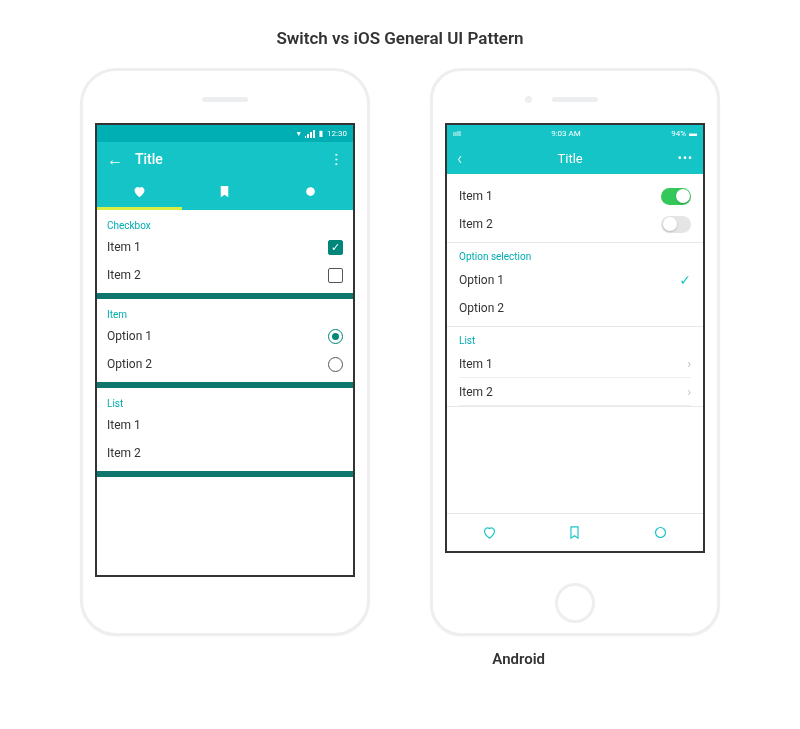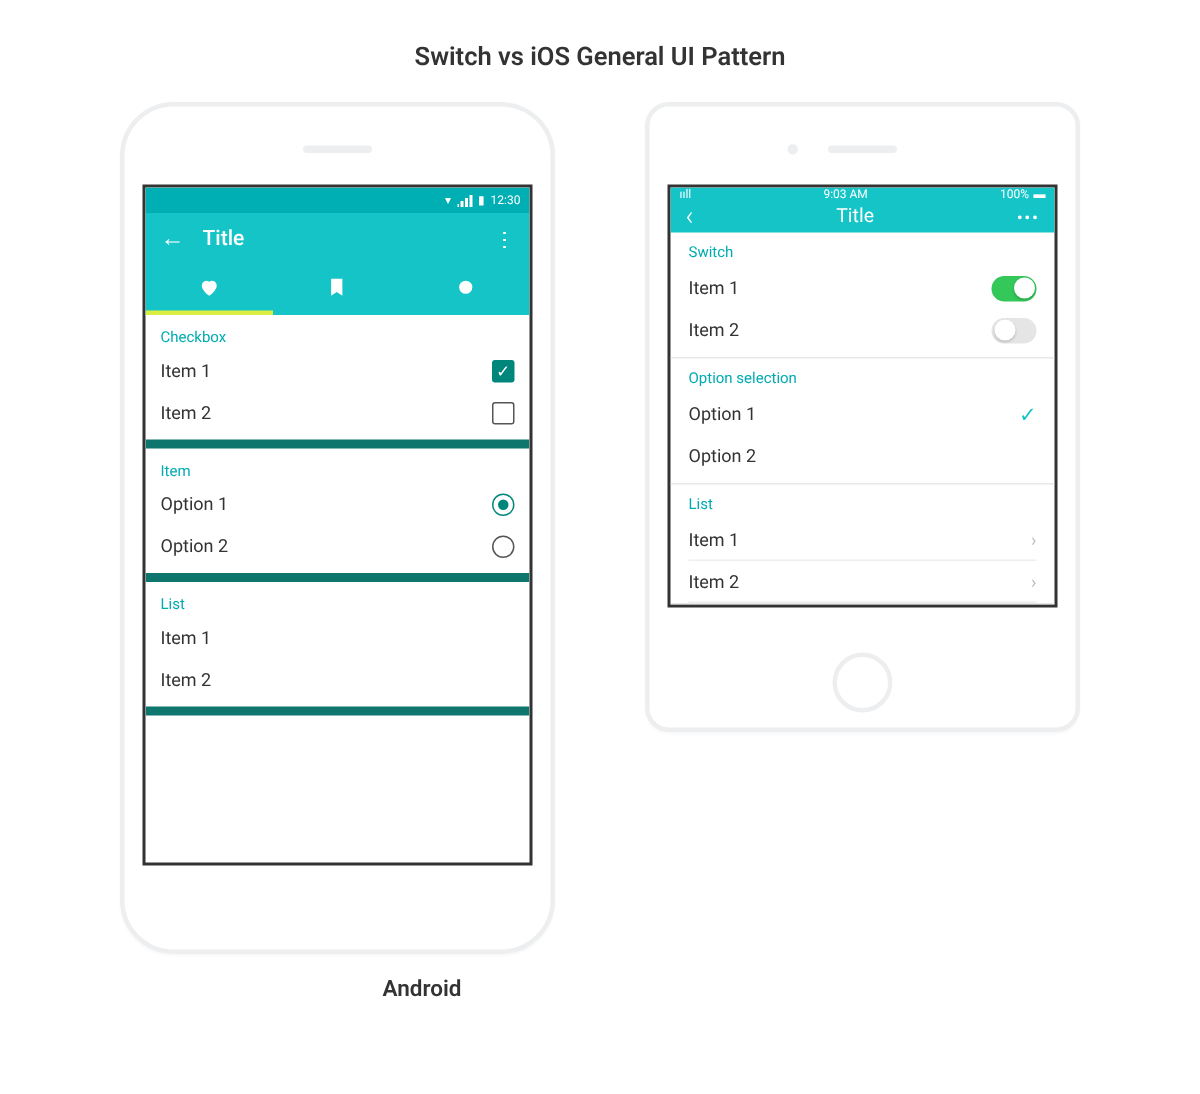--- a/index.html
+++ b/index.html
@@ -1,21 +1,21 @@
 <!DOCTYPE html>
 <html><head>
 <meta charset="utf-8">
 <style>
 * { box-sizing: border-box; margin: 0; padding: 0; }
 body { font-family: -apple-system, "Segoe UI", Roboto, Arial, sans-serif; background: #fff; width: 800px; height: 729px; position: relative; color: #333; }
 .title-main { text-align: center; font-size: 17px; font-weight: 600; color: #333; padding-top: 28px; padding-bottom: 20px; }
 .phones { display: flex; justify-content: center; gap: 60px; padding: 0 30px; }
 .phone { width: 290px; position: relative; border: 3px solid #eceeef; border-radius: 36px; background: #fff; box-shadow: 0 1px 2px rgba(0,0,0,0.03); }
 .phone.android { height: 568px; padding: 52px 12px 56px; }
-.phone.ios { height: 420px; padding: 52px 12px 80px; border-radius: 16px; }
+.phone.ios { height: 568px; padding: 52px 12px 80px; border-radius: 31px; }
 .speaker { position: absolute; top: 26px; left: 50%; transform: translateX(-50%); width: 46px; height: 5px; background: #eceeef; border-radius: 3px; }
 .camera { position: absolute; top: 25px; left: calc(50% - 50px); width: 7px; height: 7px; background: #eceeef; border-radius: 50%; }
 .home-btn { position: absolute; bottom: 10px; left: 50%; transform: translateX(-50%); width: 40px; height: 40px; border: 3px solid #eceeef; border-radius: 50%; }
 .screen { width: 100%; height: 100%; border: 2px solid #333; background: #fff; display: flex; flex-direction: column; overflow: hidden; font-size: 12px; }
 
 .a-status { height: 17px; background: #00afb3; display: flex; align-items: center; justify-content: flex-end; gap: 4px; padding: 0 6px; color: #fff; font-size: 8px; }
 .a-header { height: 34px; background: #15c4c7; display: flex; align-items: center; padding: 0 10px; color: #fff; }
 .a-header .back { font-size: 16px; margin-right: 12px; }
 .a-header .ttl { font-size: 14px; font-weight: 500; flex: 1; }
 .a-header .dots { font-size: 14px; letter-spacing: -1px; transform: rotate(90deg); }
@@ -49,21 +49,21 @@
 .switch.on { background: #34c759; }
 .switch.off { background: #e5e5e5; }
 .switch::after { content: ""; position: absolute; top: 1.5px; width: 14px; height: 14px; background: #fff; border-radius: 50%; box-shadow: 0 1px 2px rgba(0,0,0,0.2); }
 .switch.on::after { right: 1.5px; }
 .switch.off::after { left: 1.5px; }
 .chk { color: #15c4c7; font-size: 14px; }
 .chevr { color: #bbb; font-size: 12px; }
 .i-tabs { height: 38px; border-top: 1px solid #e5e5e5; display: flex; }
 .i-tab { flex: 1; display: flex; align-items: center; justify-content: center; }
 .i-tab svg { width: 17px; height: 17px; fill: none; stroke: #15c4c7; stroke-width: 1.6; }
-.caption { text-align: left; font-size: 15px; font-weight: 600; margin-top: 14px; }
+.caption { text-align: right; font-size: 15px; font-weight: 600; margin-top: 14px; }
 .captions { display: flex; justify-content: center; gap: 60px; padding: 0 30px; }
 .captions div { width: 290px; }
 .sig { position: relative; width: 10px; height: 8px; display: inline-flex; align-items: flex-end; gap: 1px; }
 .sig span { width: 2px; background: #fff; }
 .sig span:nth-child(1){height:2px} .sig span:nth-child(2){height:4px} .sig span:nth-child(3){height:6px} .sig span:nth-child(4){height:8px}
 </style>
 </head>
 <body>
 
 <div class="title-main">Switch vs iOS General UI Pattern</div>
@@ -143,31 +143,30 @@
   </div>
 
   <div class="phone ios">
     <div class="speaker"></div>
     <div class="camera"></div>
     <div class="home-btn"></div>
     <div class="screen">
       <div class="i-status">
         <span>ııll</span>
         <span class="mid">9:03 AM</span>
-        <span>100%</span>
+        <span>94%</span>
         <span style="margin-left:3px">▬</span>
       </div>
       <div class="i-header">
         <span class="chev">‹</span>
         <span class="ttl">Title</span>
         <span class="more">•••</span>
       </div>
       <div class="i-body">
         <div class="i-sect">
-          <div class="i-sect-h">Switch</div>
           <div class="i-row">
               <span class="lbl" style="flex:1">Item 1</span>
               <span class="switch on"></span>
             </div>
           <div class="i-row">
               <span class="lbl" style="flex:1">Item 2</span>
               <span class="switch off"></span>
             </div>
         </div>
         <div class="i-sect">

